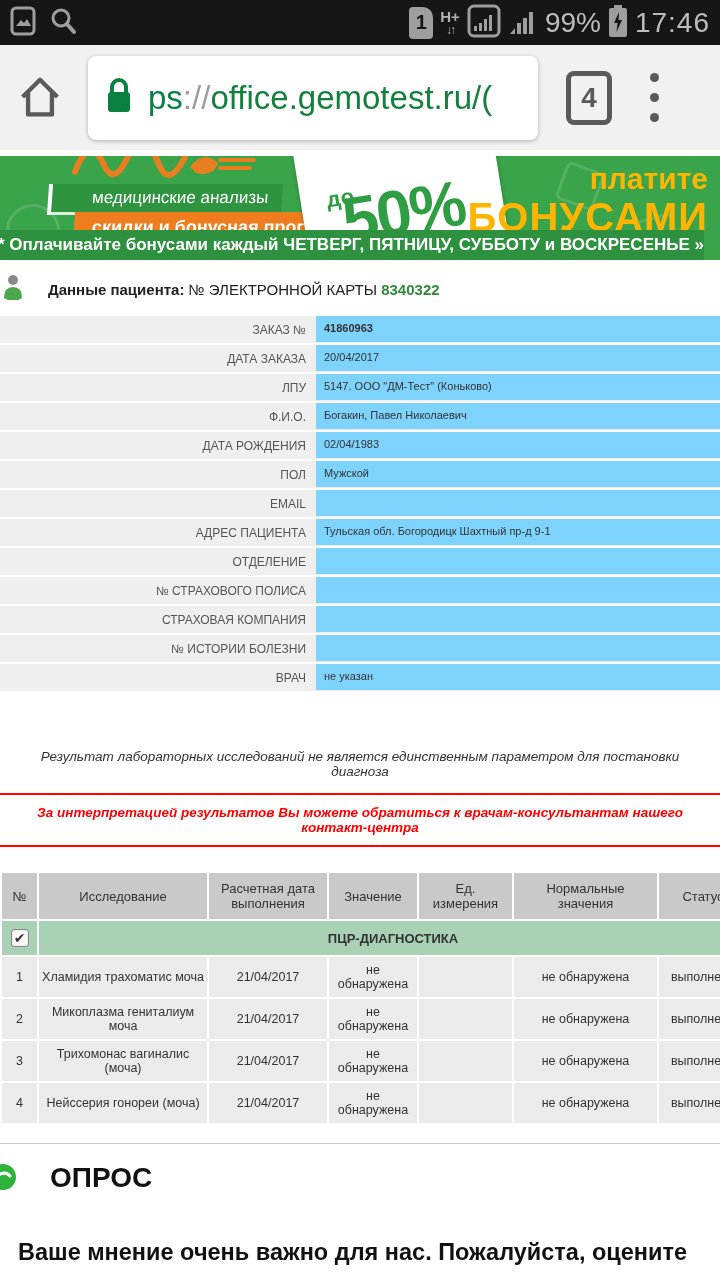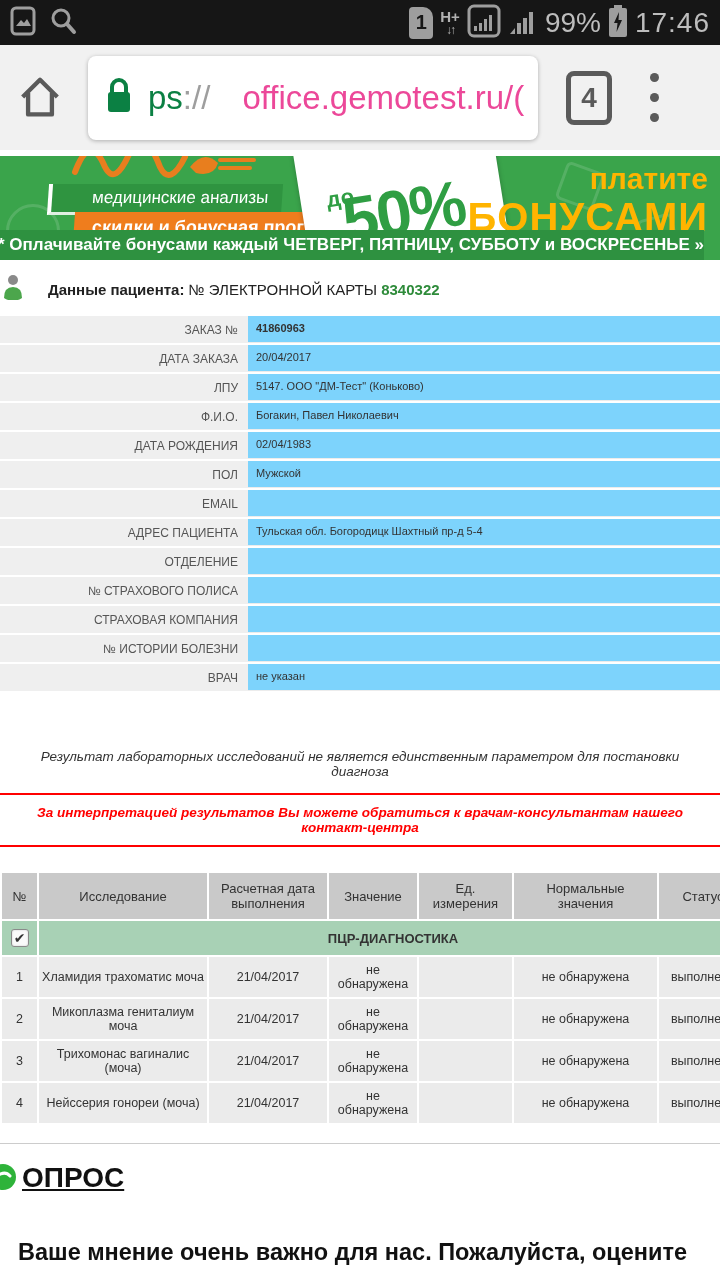--- a/index.html
+++ b/index.html
@@ -27,21 +27,21 @@
     height:105px; background:#f1f1f1; display:flex; align-items:center; padding:0 14px;
   }
   .urlpill {
     background:#fff; border-radius:8px; height:84px; width:450px; margin-left:22px;
     box-shadow:0 1px 4px rgba(0,0,0,.28); display:flex; align-items:center;
     padding:0 16px; overflow:hidden;
   }
   .urltext { font-size:33px; white-space:nowrap; margin-left:14px; }
   .url-secure { color:#0b8043; }
   .url-sep { color:#9e9e9e; }
-  .url-host { color:#ec4899;margin-left:32px; }
+  .url-host { color:#15803d; }
   .tabbox {
     width:46px; height:54px; border:5px solid #5a5a5a; border-radius:8px; margin-left:28px;
     display:flex; align-items:center; justify-content:center;
     font-size:28px; font-weight:bold; color:#5a5a5a;
   }
   .menudots { display:flex; flex-direction:column; gap:11px; margin-left:38px; margin-right:8px; }
   .menudots span { width:9px; height:9px; border-radius:50%; background:#5a5a5a; }
   .whitegap { height:6px; background:#fff; }
   
   .banner { height:104px; background:#3aa44b; position:relative; overflow:hidden; }
@@ -74,21 +74,21 @@
   }
   
   .patient-head { display:flex; align-items:center; padding:14px 6px 8px 2px; }
   .patient-head .txt { font-size:15px; color:#222; margin-left:24px; }
   .patient-head b { font-weight:bold; }
   .card-number { color:#2e8b3a; font-weight:bold; }
   
   .info-table { margin-top:4px; }
   .info-row { display:flex; margin-bottom:2px; }
   .info-label {
-    width:248px; background:#efefef; color:#555; font-size:12px; text-align:right;
+    width:316px; background:#efefef; color:#555; font-size:12px; text-align:right;
     padding:7px 10px 6px 4px; min-height:26px;
   }
   .info-value {
     flex:1; background:#7dd3fc; color:#333; font-size:11px; padding:6px 8px;
     border-bottom:1px solid #ececec;
   }
   .info-value.bold { font-weight:bold; }
   
   .disclaimer {
     margin-top:58px; text-align:center; font-style:italic; font-size:13.5px; color:#333;
@@ -113,21 +113,21 @@
   .checkbox {
     width:18px; height:18px; background:#fafafa; border:1px solid #8a8a8a; border-radius:3px;
     display:inline-flex; align-items:center; justify-content:center;
     font-size:14px; font-weight:bold; color:#333; box-shadow:inset 0 0 2px rgba(0,0,0,.2);
   }
   tr.data-row td { height:40px; }
   
   .divider { border-top:1px solid #ccc; margin-top:18px; }
   .survey-head { display:flex; align-items:center; margin-top:12px; position:relative; height:44px; }
   .survey-icon { position:absolute; left:-12px; top:6px; }
-  .survey-title { font-size:28px; font-weight:bold; color:#111; margin-left:22px;text-decoration:underline; }
+  .survey-title { font-size:28px; font-weight:bold; color:#111; margin-left:50px; }
   .survey-text {
     margin-top:34px; padding:0 20px 0 18px; font-size:23.5px; font-weight:bold; color:#111;
     line-height:1.6;
   }
 </style>
 </head>
 <body>
 
 <div class="statusbar">
   <div class="left">
@@ -263,21 +263,21 @@
   <div class="info-row">
     <div class="info-label">ПОЛ</div>
     <div class="info-value">Мужской</div>
   </div>
   <div class="info-row">
     <div class="info-label">EMAIL</div>
     <div class="info-value"></div>
   </div>
   <div class="info-row">
     <div class="info-label">АДРЕС ПАЦИЕНТА</div>
-    <div class="info-value">Тульская обл. Богородицк Шахтный пр-д 5-4</div>
+    <div class="info-value">Тульская обл. Богородицк Шахтный пр-д 9-1</div>
   </div>
   <div class="info-row">
     <div class="info-label">ОТДЕЛЕНИЕ</div>
     <div class="info-value"></div>
   </div>
   <div class="info-row">
     <div class="info-label">№ СТРАХОВОГО ПОЛИСА</div>
     <div class="info-value"></div>
   </div>
   <div class="info-row">

